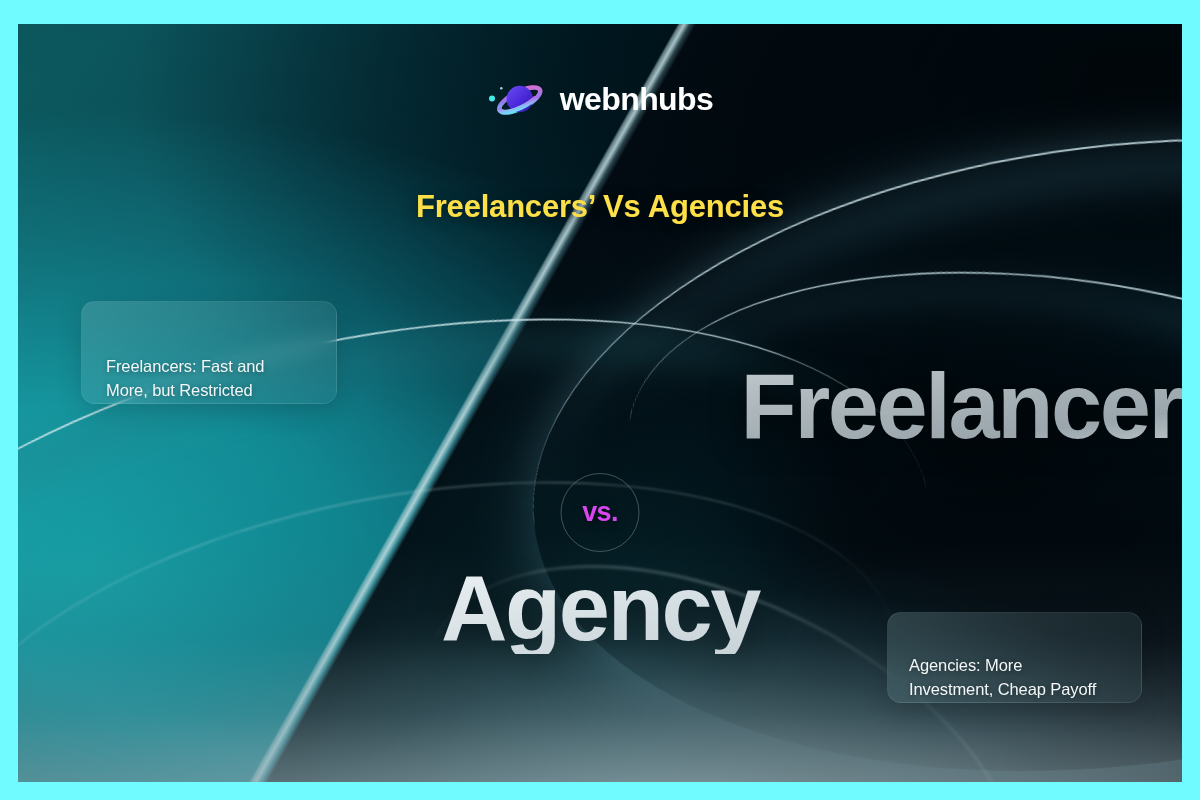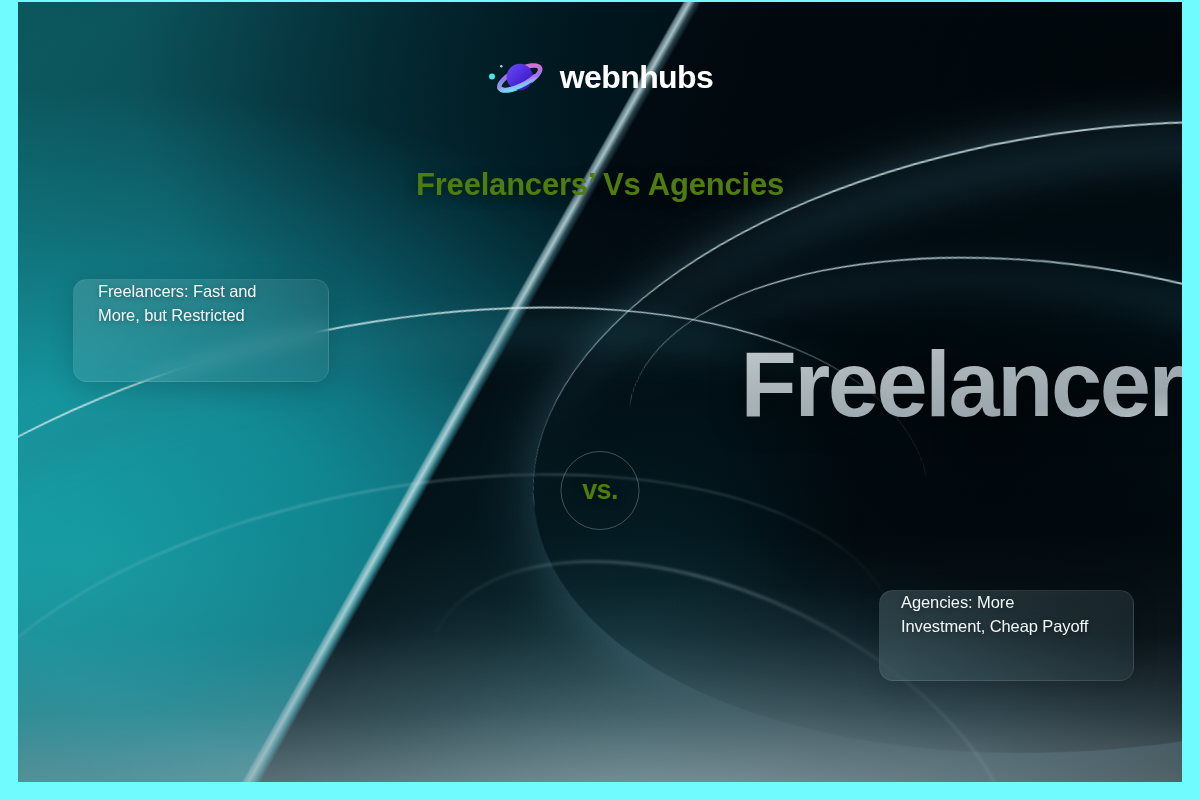--- a/index.html
+++ b/index.html
@@ -10,21 +10,21 @@
     background:#6ffbff;
     font-family:"Liberation Sans", sans-serif;
     overflow:hidden;
   }
 
   
   #poster {
     position:relative;
     width:1200px; height:800px;
     background:#6ffbff;
-    padding:2px 18px 18px 18px;
+    padding:24px 18px 18px 18px;
   }
 
   
   #canvas {
     position:relative;
     width:100%; height:100%;
     overflow:hidden;
     background:#04171d;
   }
 
@@ -156,21 +156,21 @@
     font-size:32px;
     font-weight:bold;
     letter-spacing:-0.6px;
     line-height:1;
   }
 
   
   #headline {
     position:absolute; top:162px; left:0; right:0;
     text-align:center;
-    color:#4d7c0f;
+    color:#fde047;
     font-size:31px;
     font-weight:bold;
     line-height:1.33;
     letter-spacing:-0.2px;
     text-shadow:0 2px 14px rgba(0,0,0,0.45);
   }
   #headline .l2 { display:block; }
 
   
   #word-freelancer {
@@ -194,21 +194,21 @@
     transform:translateX(-50%);
     width:79px; height:79px;
     border-radius:50%;
     border:1px solid rgba(205,222,230,0.30);
     display:flex; align-items:center; justify-content:center;
   }
   #vs-label {
     font-size:27px;
     font-weight:bold;
     letter-spacing:-0.6px;
-    color:#4d7c0f;
+    color:#d946ef;
     text-shadow:0 2px 10px rgba(0,0,0,0.5);
   }
 
   
   #word-agency {
     position:absolute; top:538px; left:0; right:0;
     text-align:center;
     font-size:92px;
     font-weight:bold;
     letter-spacing:-2.4px;
@@ -223,21 +223,21 @@
 
   
   .card {
     position:absolute;
     border-radius:14px;
     background:linear-gradient(150deg, rgba(170,205,208,0.215) 0%, rgba(140,180,186,0.145) 55%, rgba(120,165,172,0.105) 100%);
     border:1px solid rgba(198,226,230,0.10);
     backdrop-filter:blur(9px);
     -webkit-backdrop-filter:blur(9px);
     box-shadow:0 6px 26px rgba(0,0,0,0.16);
-    display:flex; align-items:flex-start;
+    display:flex; align-items:flex-end;margin-left:8px;
   }
   .card-text {
     color:#f2f7f8;
     font-size:16.5px;
     line-height:1.45;
     letter-spacing:-0.1px;
     text-shadow:0 1px 5px rgba(0,0,0,0.35);
   }
   #card-freelancers {
     left:55px; top:277px;
@@ -313,20 +313,21 @@
       <h1 id="headline">
         <span class="l1">Freelancers’ Vs Agencies</span>
       </h1>
 
       <div id="word-freelancer">Freelancer</div>
 
       <div id="vs-badge">
         <span id="vs-label">vs.</span>
       </div>
 
+      <div id="word-agency">Agency</div>
 
       <div class="card" id="card-freelancers">
         <div class="card-text">
           <span>Freelancers: Fast and</span><br>
           <span>More, but Restricted</span>
         </div>
       </div>
 
       <div class="card" id="card-agencies">
         <div class="card-text">

